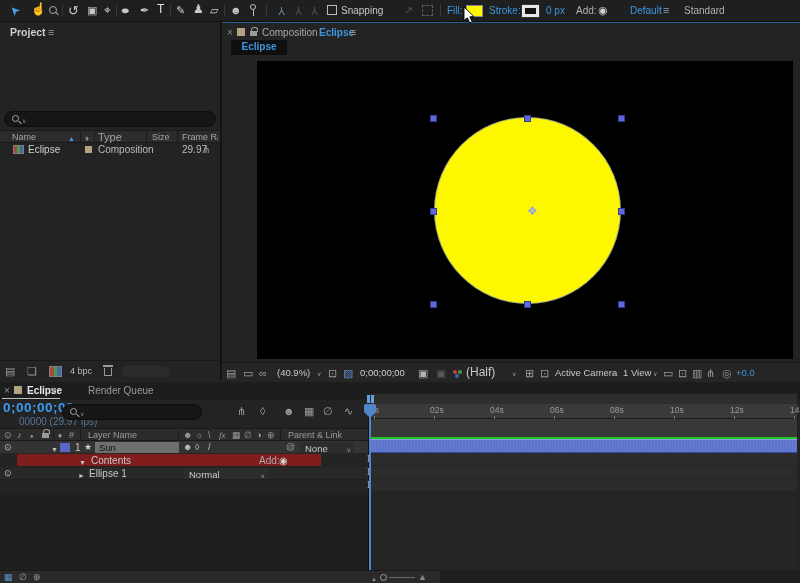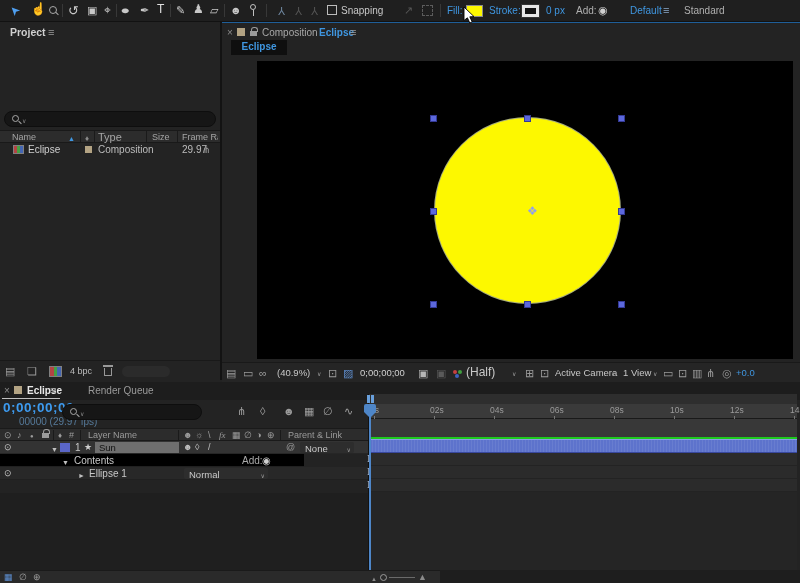--- a/index.html
+++ b/index.html
@@ -246,21 +246,21 @@
       <span class="i" style="left:183px;top:0;font-size:9px;color:#c0c0c0">☻</span>
       <span class="i" style="left:195px;top:0;font-size:9px;color:#c0c0c0">◊</span>
       <span class="i" style="left:208px;top:0;font-size:9px;color:#c0c0c0;transform:scaleX(-1)">\</span>
       <span class="i" style="left:286px;top:0;font-size:9px">@</span>
       <span class="dd" style="left:300px;top:1px;width:54px;height:11px">
         <span class="t" style="left:5px;top:0;font-size:9.5px;color:#c8c8c8">None</span>
         <span class="i" style="right:3px;top:2px;font-size:6px">∨</span>
       </span>
     </div>
 
-    <div class="ab" style="left:0;top:72px;width:304px;height:13px;background:#000000;border-bottom:1px solid #202020">
+    <div class="ab" style="left:17px;top:72px;width:304px;height:13px;background:#7f1d1d;border-bottom:1px solid #202020">
       <span class="i" style="left:62px;top:2px;font-size:7px;color:#c0c0c0">▼</span>
       <span class="t" style="left:74px;top:0;color:#c8c8c8">Contents</span>
       <span class="t" style="left:242px;top:0;color:#aaaaaa">Add:</span>
       <span class="i" style="left:262px;top:0;font-size:10px;color:#d0d0d0">◉</span>
     </div>
 
     <div class="ab" style="left:0;top:85px;width:368px;height:13px;background:#282828;border-bottom:1px solid #202020">
       <span class="i" style="left:4px;top:0;font-size:9px;color:#c0c0c0">⊙</span>
       <span class="i" style="left:78px;top:2px;font-size:7px;color:#c0c0c0">►</span>
       <span class="t" style="left:89px;top:0;color:#c8c8c8">Ellipse 1</span>

